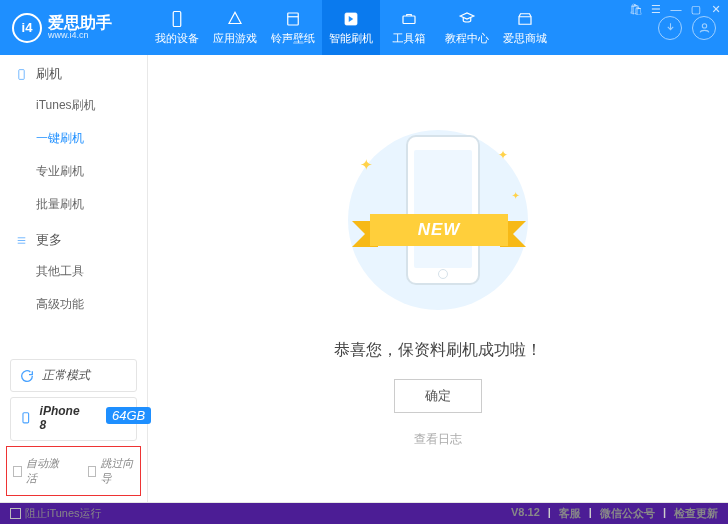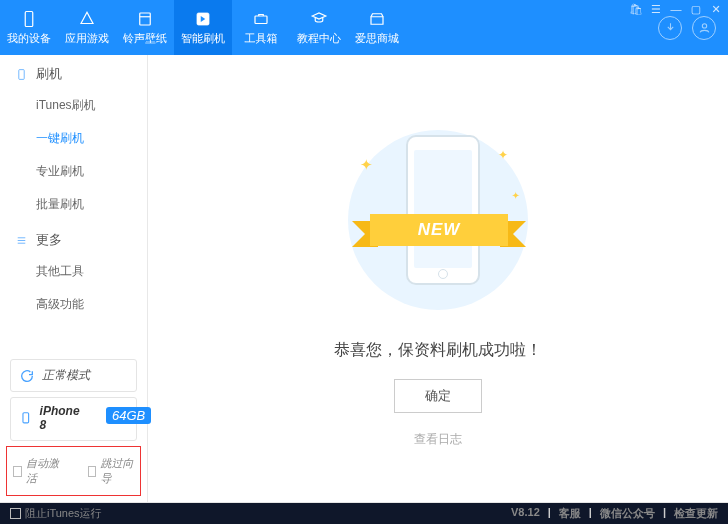--- a/index.html
+++ b/index.html
@@ -43,34 +43,41 @@
 .phone::after{content:"";position:absolute;left:50%;bottom:4px;width:8px;height:8px;border:1.5px solid #d6e2ea;border-radius:50%;transform:translateX(-50%);}
 .ribbon{position:absolute;left:14px;top:88px;width:174px;height:44px;}
 .rib-band{position:absolute;left:18px;right:18px;top:6px;height:32px;background:#ffcf3b;display:flex;align-items:center;justify-content:center;color:#fff;font-weight:bold;font-size:17px;font-style:italic;letter-spacing:1px;}
 .rib-l,.rib-r{position:absolute;top:13px;width:0;height:0;border:13px solid #f7b916;}
 .rib-l{left:0;border-left-color:transparent;}
 .rib-r{right:0;border-right-color:transparent;}
 .star{position:absolute;color:#ffd24a;}
 .msg{margin-top:20px;font-size:16px;color:#444;}
 .btn-ok{margin-top:18px;padding:7px 30px;border:1px solid #ccc;background:#fff;font-size:13px;color:#555;cursor:pointer;}
 .loglink{margin-top:18px;font-size:12px;color:#aaa;cursor:pointer;}
-.footer{height:22px;background:#0f172a;border-top:1px solid #e5e5e5;display:flex;align-items:center;font-size:11px;color:#888;padding:0 10px;}
+.footer{height:22px;background:#4c1d95;border-top:1px solid #e5e5e5;display:flex;align-items:center;font-size:11px;color:#888;padding:0 10px;}
 .footer .right{margin-left:auto;display:flex;align-items:flex-start;gap:8px;font-weight:bold;}
 .ft-sep{color:#ccc;}
 </style>
 </head>
 <body>
 
 <div class="hdr">
   <div class="sysbar">
     <span>🛍</span>
     <span>☰</span>
     <span>—</span>
     <span>▢</span>
     <span>✕</span>
+  </div>
+  <div class="logo-wrap">
+    <div class="logo-circ">i4</div>
+    <div class="logo-txt">
+      <span class="logo-name">爱思助手</span>
+      <span class="logo-url">www.i4.cn</span>
+    </div>
   </div>
   <div class="nav">
     <div class="nav-item">
       <span class="nav-ico">
           <svg viewBox="0 0 24 24">
             <rect x="7" y="2" width="10" height="20" rx="1.5" fill="none" stroke-width="1.6"></rect>
           </svg>
         </span>
       <span>我的设备</span>
     </div>

